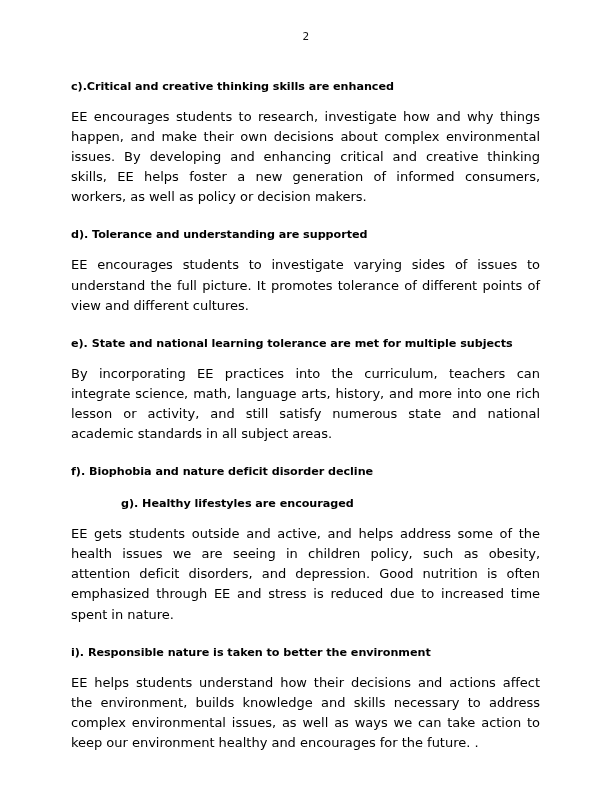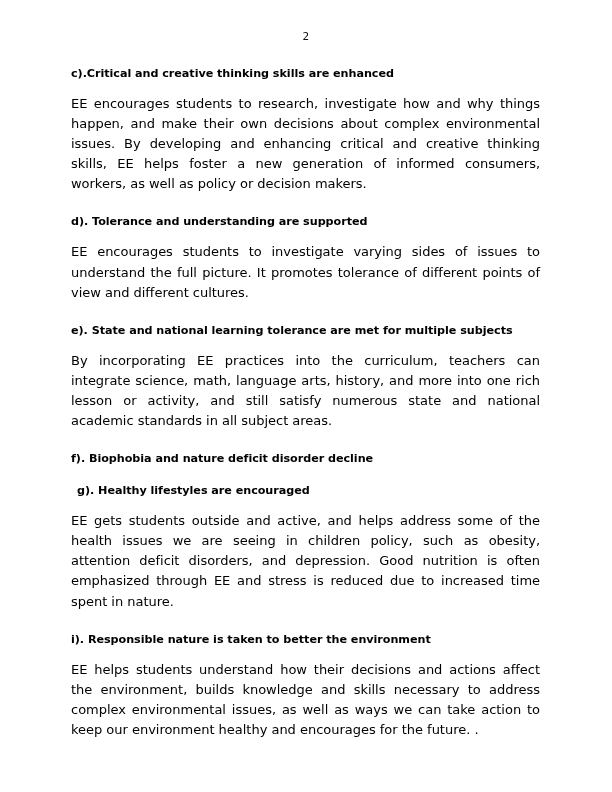--- a/index.html
+++ b/index.html
@@ -29,40 +29,41 @@
     left: 0;
     width: 612px;
     text-align: center;
     font-size: 10.5px;
     font-weight: 400;
     color: #111111;
     letter-spacing: 0.2px;
   }
   .content {
     position: absolute;
-    top: 66px;
+    top: 79px;
     left: 71px;
     width: 469px;
   }
   .section {
     margin: 0;
     padding: 0;
   }
   h2.heading {
     font-size: 11.2px;
     font-weight: 700;
     line-height: 15px;
     margin: 0 0 0 0;
     padding: 0;
     color: #000000;
     letter-spacing: -0.05px;
     text-align: left;
   }
   h2.heading.indent {
     padding-left: 6px;
+    margin-left: 44px;
   }
   p.body-text {
     font-size: 13px;
     line-height: 20.1px;
     margin: 13px 0 0 0;
     padding: 0;
     text-align: justify;
     text-justify: inter-word;
     color: #000000;
     letter-spacing: -0.02px;

